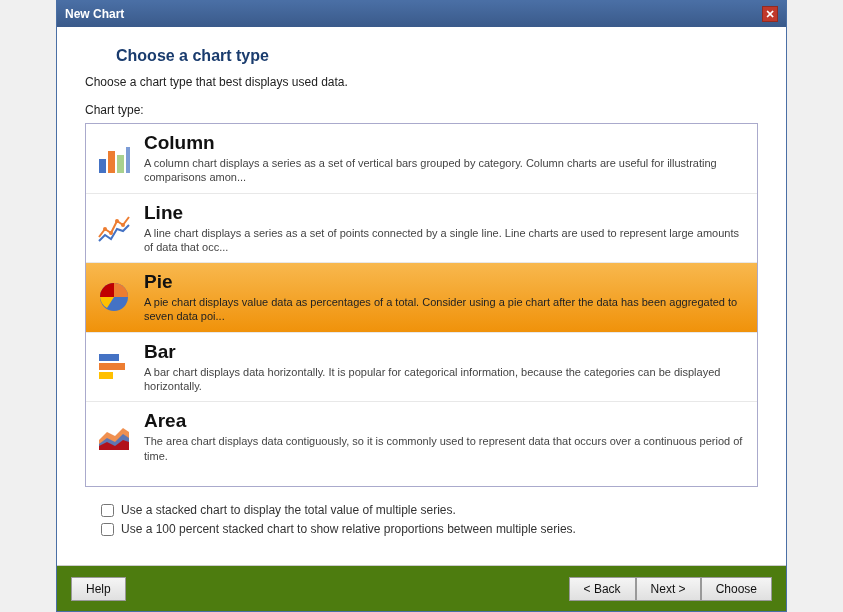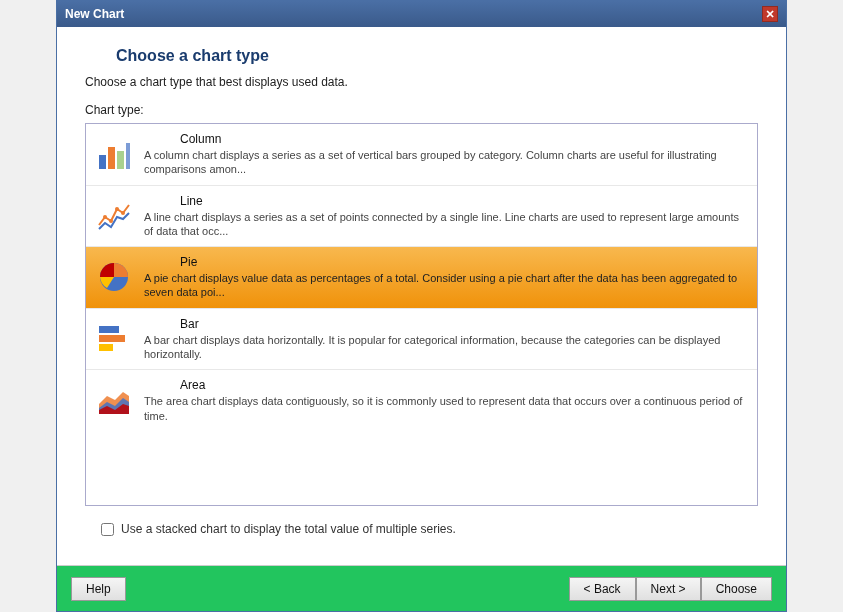--- a/index.html
+++ b/index.html
@@ -100,25 +100,24 @@
       flex-shrink: 0;
       margin-right: 12px;
       display: flex;
       align-items: center;
       justify-content: center;
     }
     .chart-info {
       flex: 1;
     }
     .chart-name {
-      font-weight: normal;
-      font-size: 12px;
+      font-weight: bold;
+      font-size: 19px;
       color: #111;
       margin-bottom: 2px;
-      margin-left: 36px;
     }
     .chart-item.selected .chart-name {
       color: #111;
     }
     .chart-desc {
       font-size: 11px;
       color: #444;
       line-height: 1.3;
     }
     .chart-item.selected .chart-desc {
@@ -134,21 +133,21 @@
       font-size: 12px;
       color: #333;
       margin-left: 16px;
     }
     .checkbox-row input[type=checkbox] {
       margin-right: 7px;
       width: 13px;
       height: 13px;
     }
     .dialog-footer {
-      background: #22c55e;
+      background: #4d7c0f;
       border-top: 1px solid #ccc;
       padding: 8px 14px;
       display: flex;
       align-items: center;
       justify-content: space-between;
       height: 46px;
       flex-shrink: 0;
     }
     .footer-left {}
     .footer-right {
@@ -264,20 +263,24 @@
         </div>
       </div>
 
     </div>
 
     <div class="checkboxes">
       <div class="checkbox-row">
         <input type="checkbox" id="cb-stacked" style="">
         <label for="cb-stacked">Use a stacked chart to display the total value of multiple series.</label>
       </div>
+      <div class="checkbox-row">
+        <input type="checkbox" id="cb-hundred" style="">
+        <label for="cb-hundred">Use a 100 percent stacked chart to show relative proportions between multiple series.</label>
+      </div>
     </div>
 
   </div>
 
   <div class="dialog-footer">
     <div class="footer-left">
       <button class="btn btn-help">Help</button>
     </div>
     <div class="footer-right">
       <button class="btn">&lt; Back</button>

